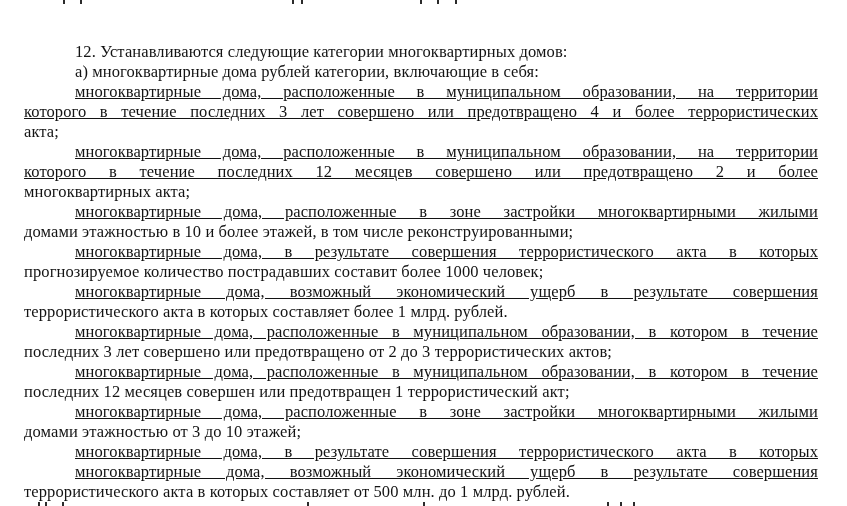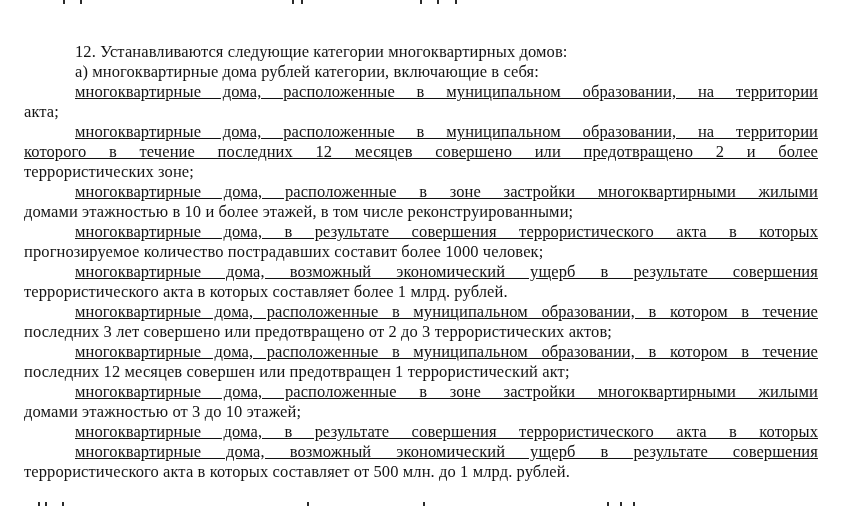--- a/index.html
+++ b/index.html
@@ -71,24 +71,25 @@
       <div class="frag top-frag" style="left: 292px;"></div>
       <div class="frag top-frag" style="left: 301px;"></div>
       <div class="frag top-frag" style="left: 420px;"></div>
       <div class="frag top-frag" style="left: 437px;"></div>
       <div class="frag top-frag" style="left: 455px;"></div>
     </div>
   <div id="text-block">
       <div class="line first last">12. Устанавливаются следующие категории многоквартирных домов:</div>
       <div class="line first last">а) многоквартирные дома рублей категории, включающие в себя:</div>
       <div class="line first just">многоквартирные дома, расположенные в муниципальном образовании, на территории</div>
+      <div class="line just">которого в течение последних 3 лет совершено или предотвращено 4 и более террористических</div>
       <div class="line last">акта;</div>
       <div class="line first just">многоквартирные дома, расположенные в муниципальном образовании, на территории</div>
       <div class="line just">которого в течение последних 12 месяцев совершено или предотвращено 2 и более</div>
-      <div class="line last">террористических зоне;</div>
+      <div class="line last">многоквартирных акта;</div>
       <div class="line first just">многоквартирные дома, расположенные в зоне застройки многоквартирными жилыми</div>
       <div class="line last">домами этажностью в 10 и более этажей, в том числе реконструированными;</div>
       <div class="line first just">многоквартирные дома, в результате совершения террористического акта в которых</div>
       <div class="line last">прогнозируемое количество пострадавших составит более 1000 человек;</div>
       <div class="line first just">многоквартирные дома, возможный экономический ущерб в результате совершения</div>
       <div class="line last">террористического акта в которых составляет более 1 млрд. рублей.</div>
       <div class="line first just">многоквартирные дома, расположенные в муниципальном образовании, в котором в течение</div>
       <div class="line last">последних 3 лет совершено или предотвращено от 2 до 3 террористических актов;</div>
       <div class="line first just">многоквартирные дома, расположенные в муниципальном образовании, в котором в течение</div>
       <div class="line last">последних 12 месяцев совершен или предотвращен 1 террористический акт;</div>

